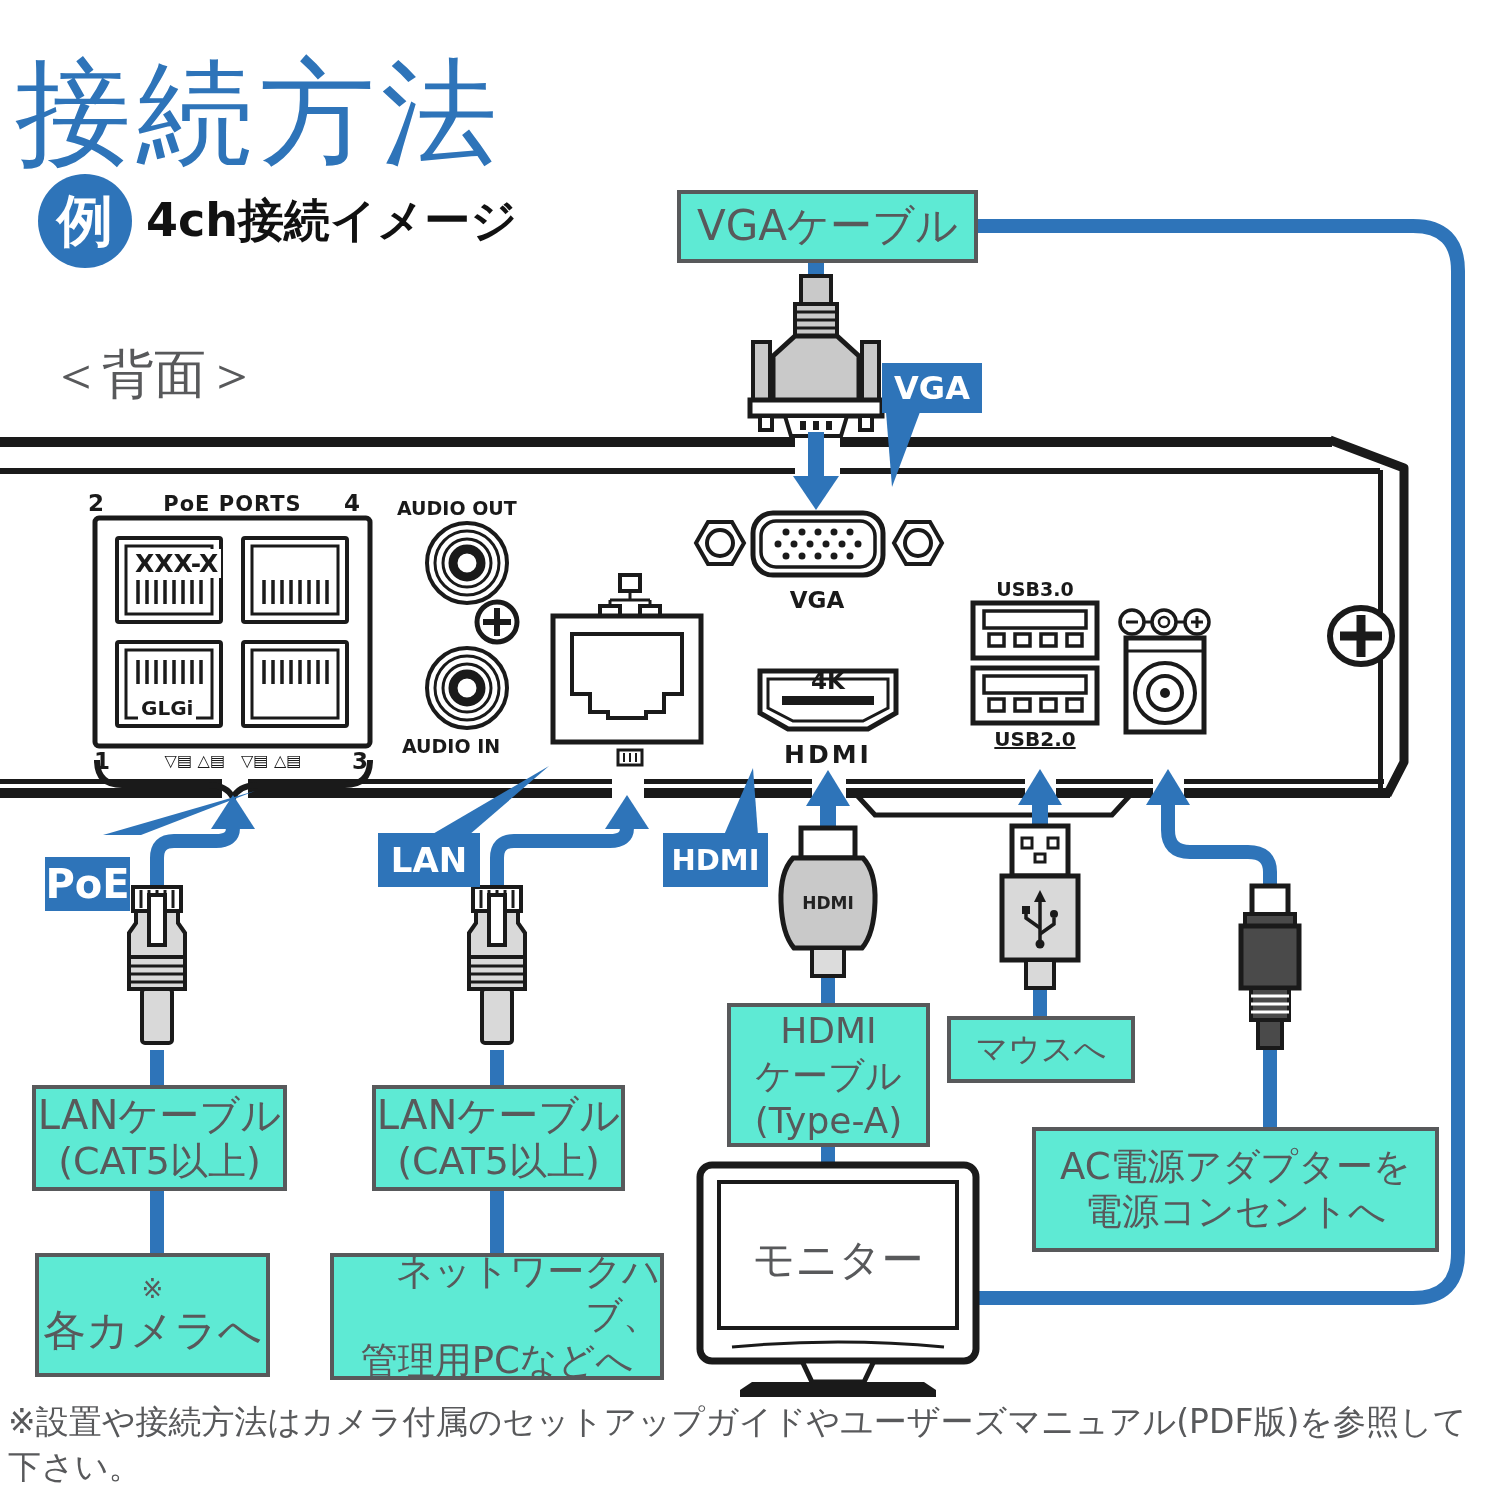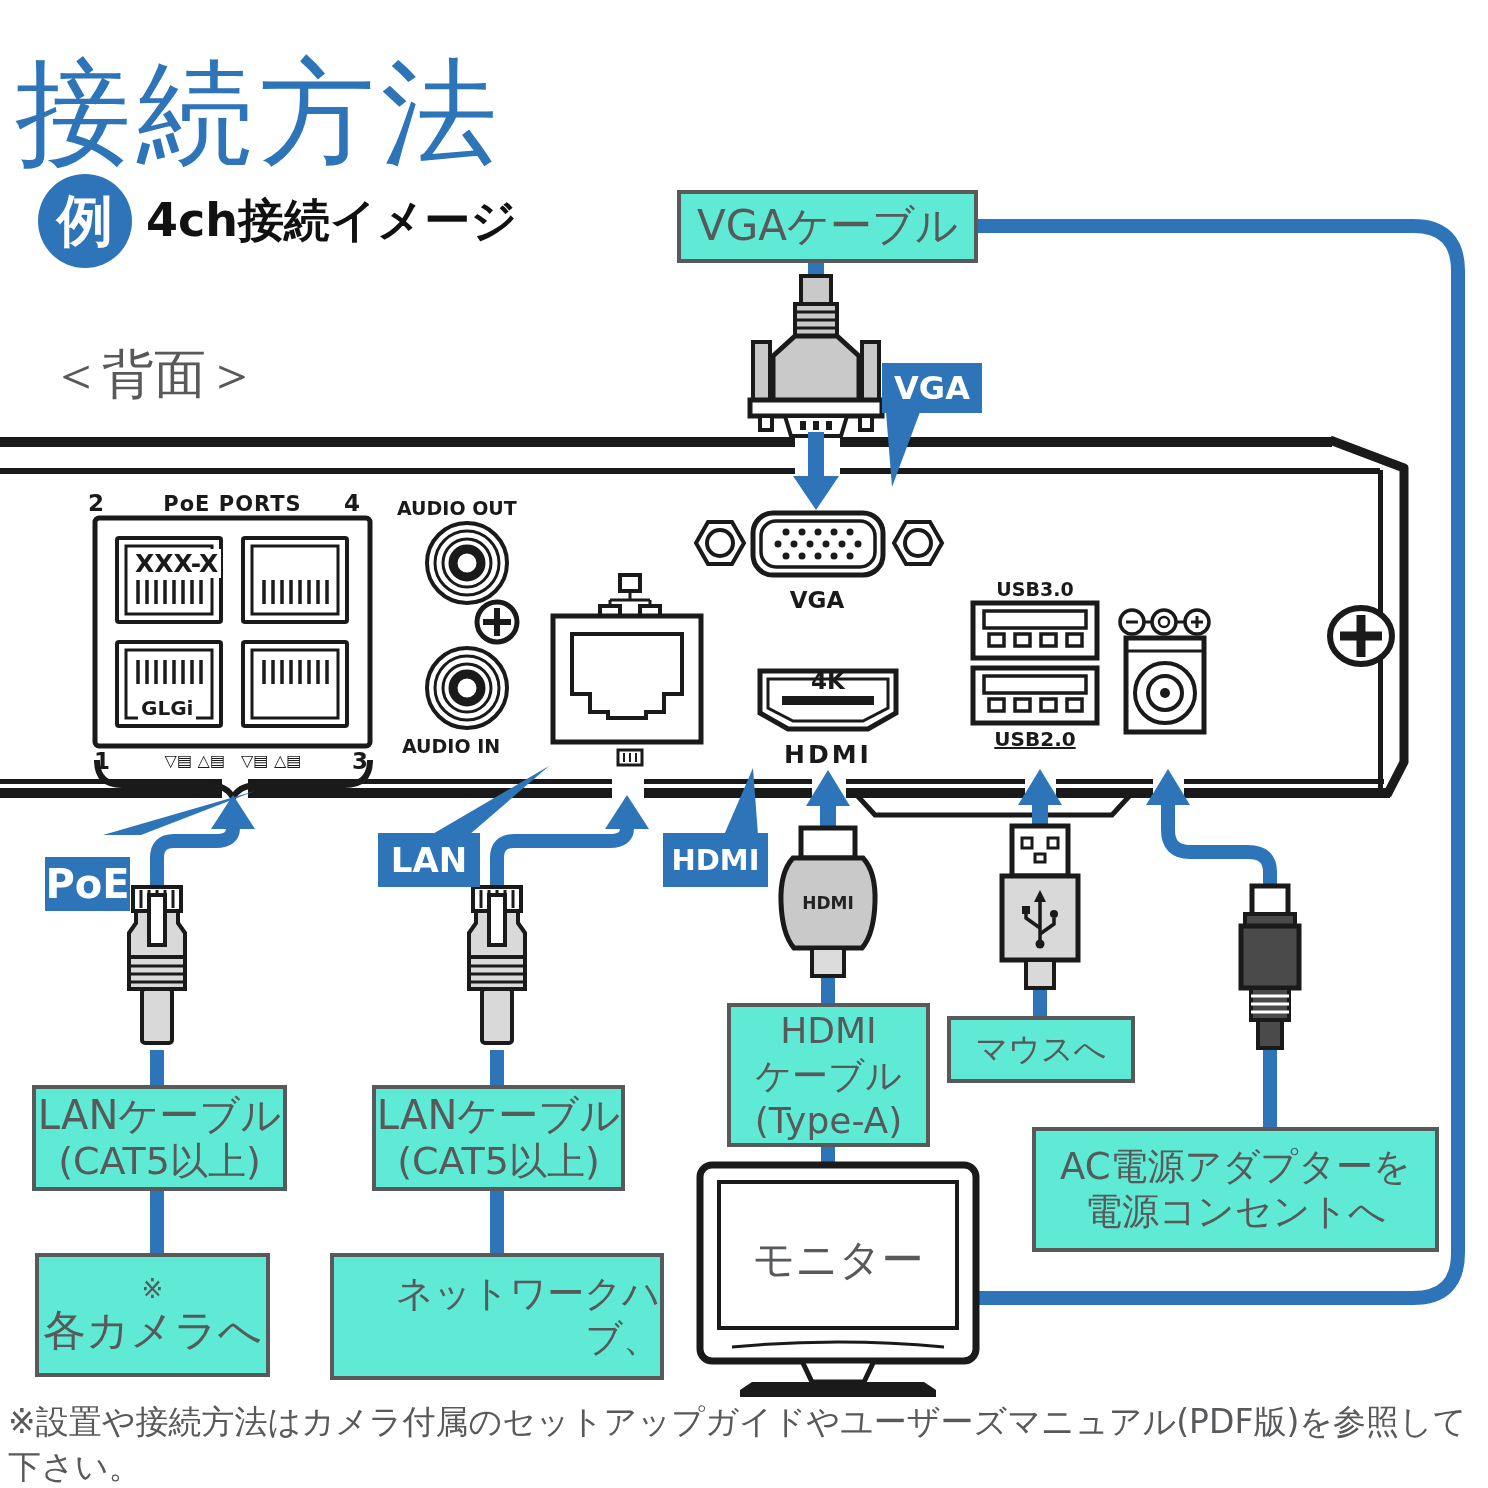--- a/index.html
+++ b/index.html
@@ -346,20 +346,21 @@
 <div class="abs wbox" style="left:372px;top:1085px;width:253px;height:106px;font-size:40px;">
   <span>LANケーブル</span>
   <span style="font-size:38px;">(CAT5以上)</span>
 </div>
 <div class="abs wbox" style="left:35px;top:1253px;width:235px;height:124px;">
   <span style="font-size:26px;">※</span>
   <span style="font-size:43px;">各カメラへ</span>
 </div>
 <div class="abs wbox" style="left:330px;top:1253px;width:334px;height:127px;font-size:37px;text-align:right;">
   <span>ネットワークハブ、</span>
+  <span>管理用PCなどへ</span>
 </div>
 <div class="abs wbox" style="left:727px;top:1003px;width:203px;height:144px;font-size:36px;line-height:1.25;">
   <span>HDMI</span>
   <span>ケーブル</span>
   <span>(Type-A)</span>
 </div>
 <div class="abs wbox" style="left:947px;top:1016px;width:188px;height:67px;font-size:32px;">
   <span>マウスへ</span>
 </div>
 <div class="abs wbox" style="left:1032px;top:1127px;width:407px;height:125px;font-size:37px;">

